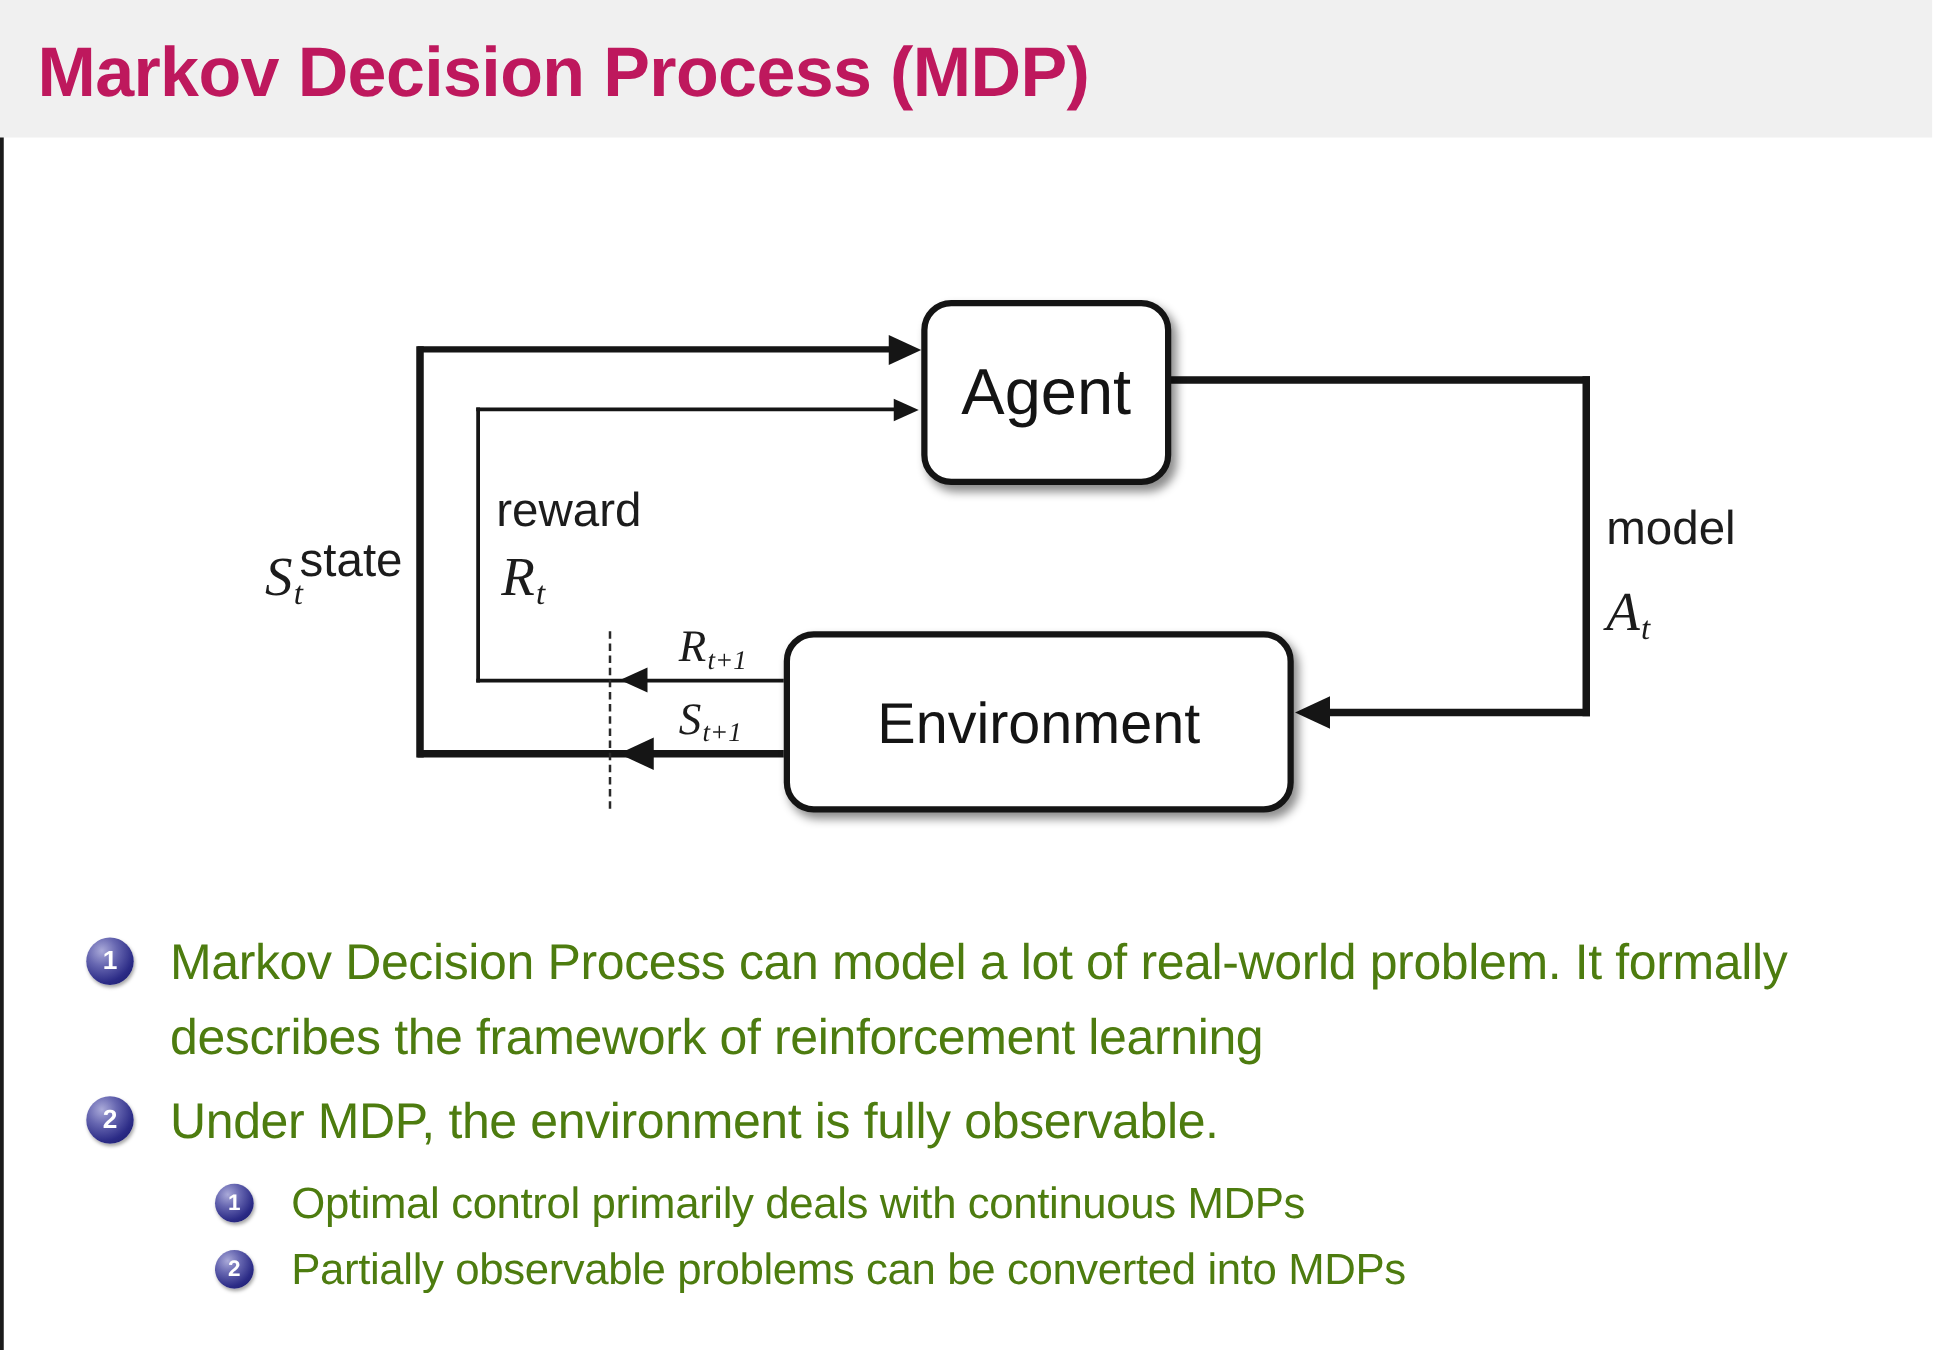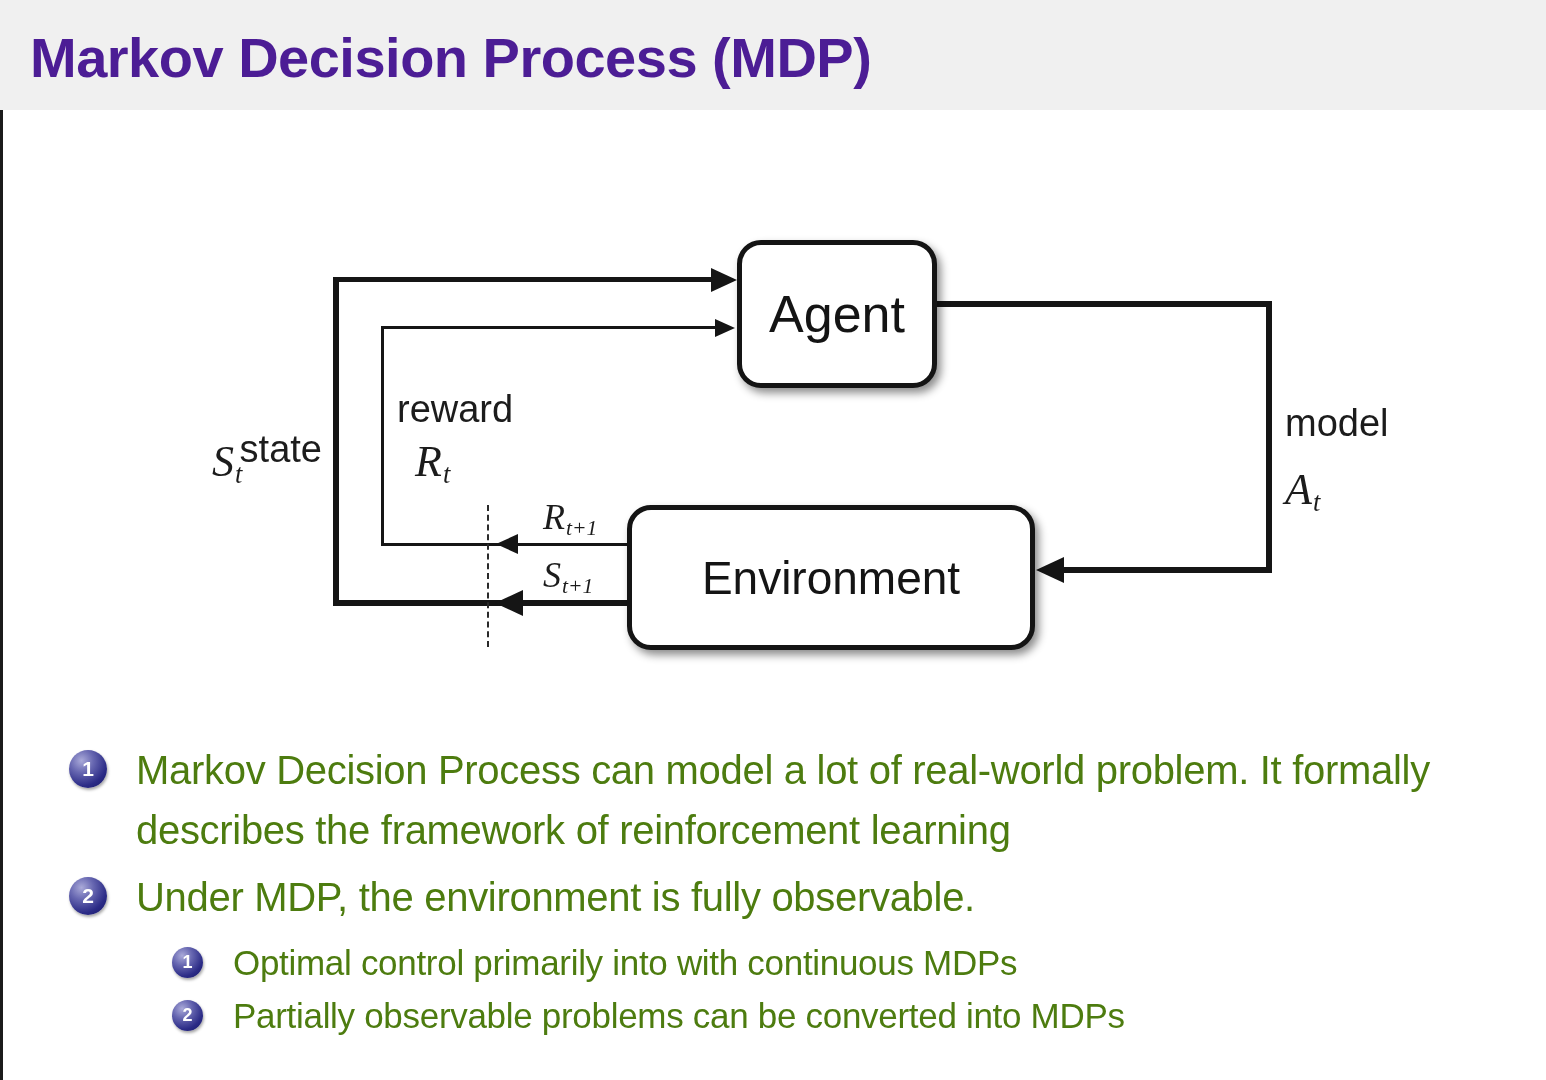--- a/index.html
+++ b/index.html
@@ -8,21 +8,21 @@
     width:1546px;height:1080px;
     background:#ffffff;
     font-family:"Liberation Sans", sans-serif;
     color:#141414;
     overflow:hidden;
   }
   .left-edge{position:absolute;left:0;top:0;width:3px;height:1080px;background:#1b1b1b;}
   .titlebar{position:absolute;left:0;top:0;width:1546px;height:110px;background:#f0f0f0;}
   .titlebar h1{
     margin:0;position:absolute;left:30px;top:0;height:110px;line-height:116px;
-    font-size:56px;font-weight:600;letter-spacing:-0.5px;color:#4c1d95;text-align:right;
+    font-size:56px;font-weight:600;letter-spacing:-0.5px;color:#be185d;text-align:right;
   }
   
   .line{position:absolute;background:#151515;}
   .dash{position:absolute;width:0;border-left:2px dashed #2a2a2a;}
   .arr{position:absolute;width:0;height:0;}
   .arr.r-lg{border-top:12px solid transparent;border-bottom:12px solid transparent;border-left:26px solid #151515;}
   .arr.r-sm{border-top:9px solid transparent;border-bottom:9px solid transparent;border-left:20px solid #151515;}
   .arr.l-sm{border-top:10px solid transparent;border-bottom:10px solid transparent;border-right:22px solid #151515;}
   .arr.l-lg{border-top:13px solid transparent;border-bottom:13px solid transparent;border-right:28px solid #151515;}
   .node{
@@ -84,36 +84,36 @@
       <span>Agent</span>
     </div>
     <div class="node env">
       <span>Environment</span>
     </div>
 
     <div class="dlabel" style="left:212px;top:388px;width:110px;text-align:right;margin-top:40px;">state</div>
     <div class="dlabel math" style="left:212px;top:436px;width:110px;"><span>S</span><span class="sub">t</span></div>
 
     <div class="dlabel" style="left:397px;top:388px;">reward</div>
-    <div class="dlabel math" style="left:415px;top:436px;"><span>R</span><span class="sub">t</span></div>
+    <div class="dlabel math" style="left:401px;top:436px;"><span>R</span><span class="sub">t</span></div>
 
     <div class="dlabel math small" style="left:543px;top:496px;"><span>R</span><span class="sub">t+1</span></div>
     <div class="dlabel math small" style="left:543px;top:554px;"><span>S</span><span class="sub">t+1</span></div>
 
     <div class="dlabel" style="left:1285px;top:402px;">model</div>
     <div class="dlabel math" style="left:1285px;top:464px;"><span>A</span><span class="sub">t</span></div>
   </section>
 
   <section>
 
     <span class="ball lg" style="left:69px;top:750px;">1</span>
     <div class="btext l1" style="left:136px;top:740px;">Markov Decision Process can model a lot of real-world problem. It formally describes the framework of reinforcement learning</div>
 
     <span class="ball lg" style="left:69px;top:877px;">2</span>
     <div class="btext l1" style="left:136px;top:867px;">Under MDP, the environment is fully observable.</div>
 
     <span class="ball sm" style="left:172px;top:947px;">1</span>
-    <div class="btext l2" style="left:233px;top:938px;">Optimal control primarily into with continuous MDPs</div>
+    <div class="btext l2" style="left:233px;top:938px;">Optimal control primarily deals with continuous MDPs</div>
 
     <span class="ball sm" style="left:172px;top:1000px;">2</span>
     <div class="btext l2" style="left:233px;top:991px;">Partially observable problems can be converted into MDPs</div>
   </section>
 </div>
 
 </body></html>

